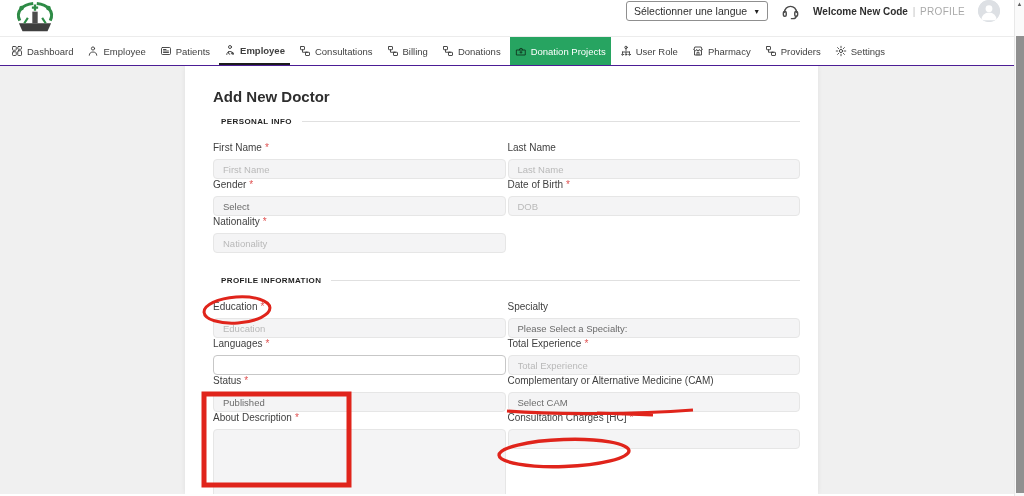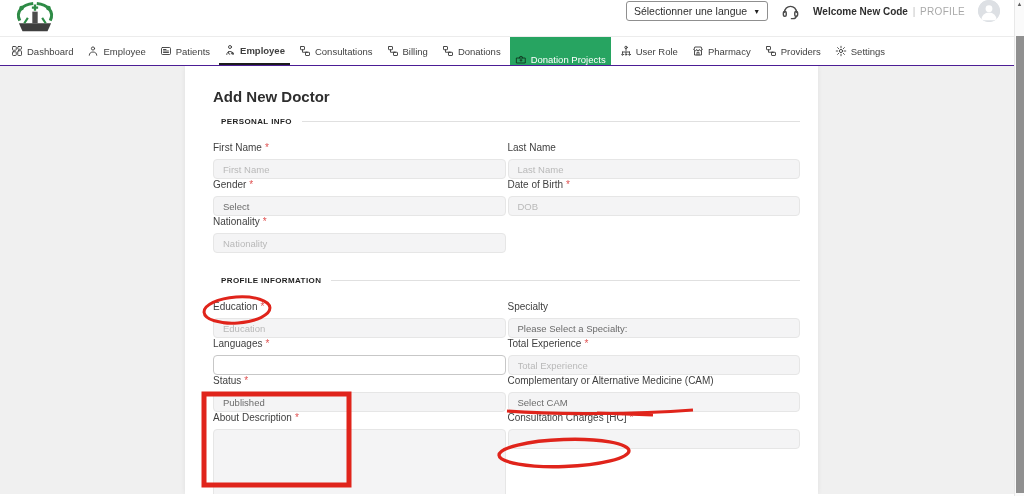--- a/index.html
+++ b/index.html
@@ -16,21 +16,21 @@
   .welcome { font-size:10px; color:#2e2e2e; font-weight:bold; white-space:nowrap; }
   .welcome .sep { color:#c0c0c0; font-weight:normal; margin:0 2px; }
   .welcome .priv { color:#a9a9a9; font-weight:normal; letter-spacing:.3px; }
   .avatar { width:22px; height:22px; border-radius:50%; overflow:hidden; background:#dde0e4; display:block; }
 
   
   .navbar { height:29px; border-bottom:1px solid #4c1d95; display:flex; align-items:stretch; padding:0 6px; gap:4px; background:#fff; }
   .nav-item { display:flex; align-items:center; gap:4px; padding:0 5px; font-size:9.5px; color:#3f3f3f; white-space:nowrap; cursor:pointer; }
   .nav-item svg { width:12px; height:12px; stroke:#3a3a3a; fill:none; stroke-width:1.8; stroke-linecap:round; stroke-linejoin:round; }
   .nav-item.selected { font-weight:bold; border-bottom:2px solid #1c1c1c; }
-  .nav-item.pill { background:var(--accent-green,#27a461); color:#fff;align-items:flex-end; }
+  .nav-item.pill { background:var(--accent-green,#27a461); color:#fff; }
   .nav-item.pill svg { stroke:#11371f; }
 
   
   .content { position:relative; height:428px; background:#f0f0f0; overflow:hidden; }
   .card { position:absolute; left:185px; top:0; width:633px; height:428px; background:#fff; box-shadow:0 0 5px rgba(0,0,0,.07); padding:5px 18px 0 28px; overflow:hidden; }
   .page-title { font-size:15px; font-weight:bold; color:#2e2e2e; line-height:20px;margin-top:16px; }
   .sec-head { display:flex; align-items:center; gap:10px; margin-top:8px; height:12px;margin-left:8px; }
   .sec-head.second { margin-top:21px; }
   .sec-label { font-size:8px; font-weight:bold; color:#1f1f1f; letter-spacing:.4px; white-space:nowrap; }
   .sec-rule { flex:1; height:1px; background:#e0e0e0; }

